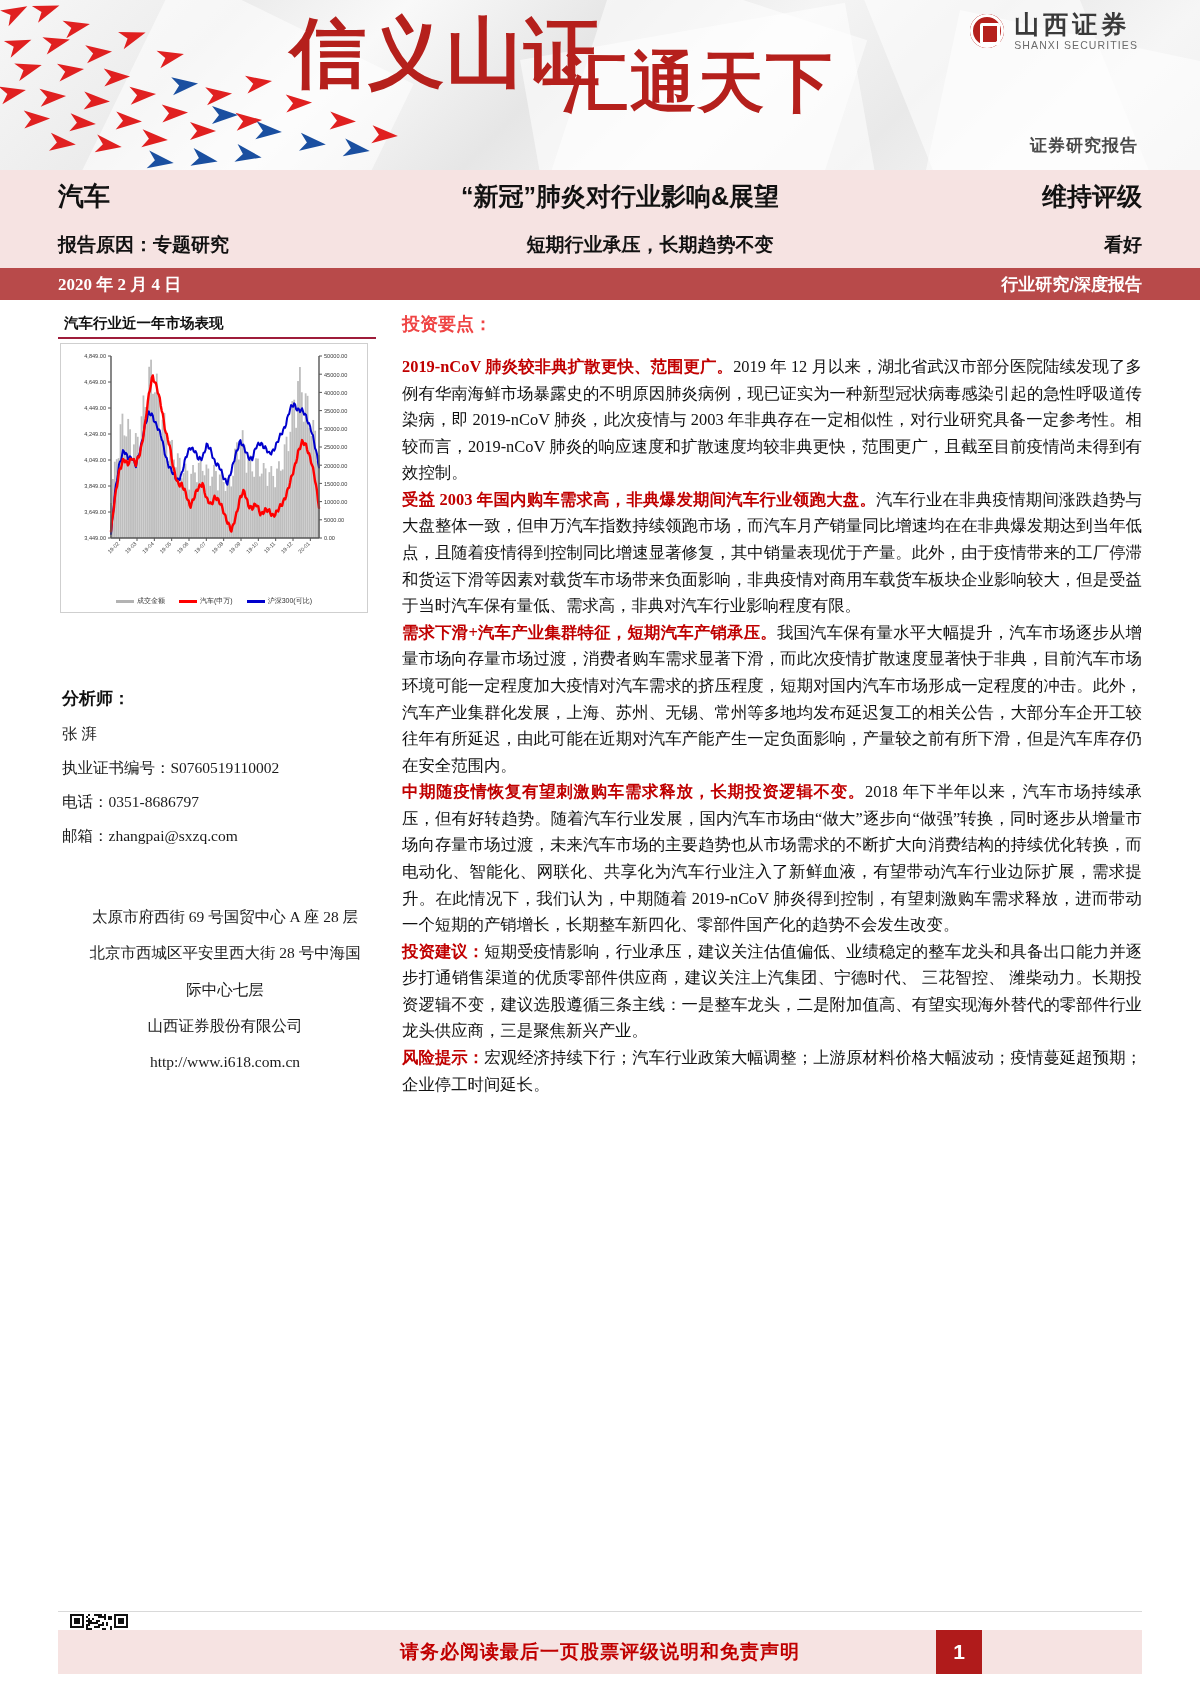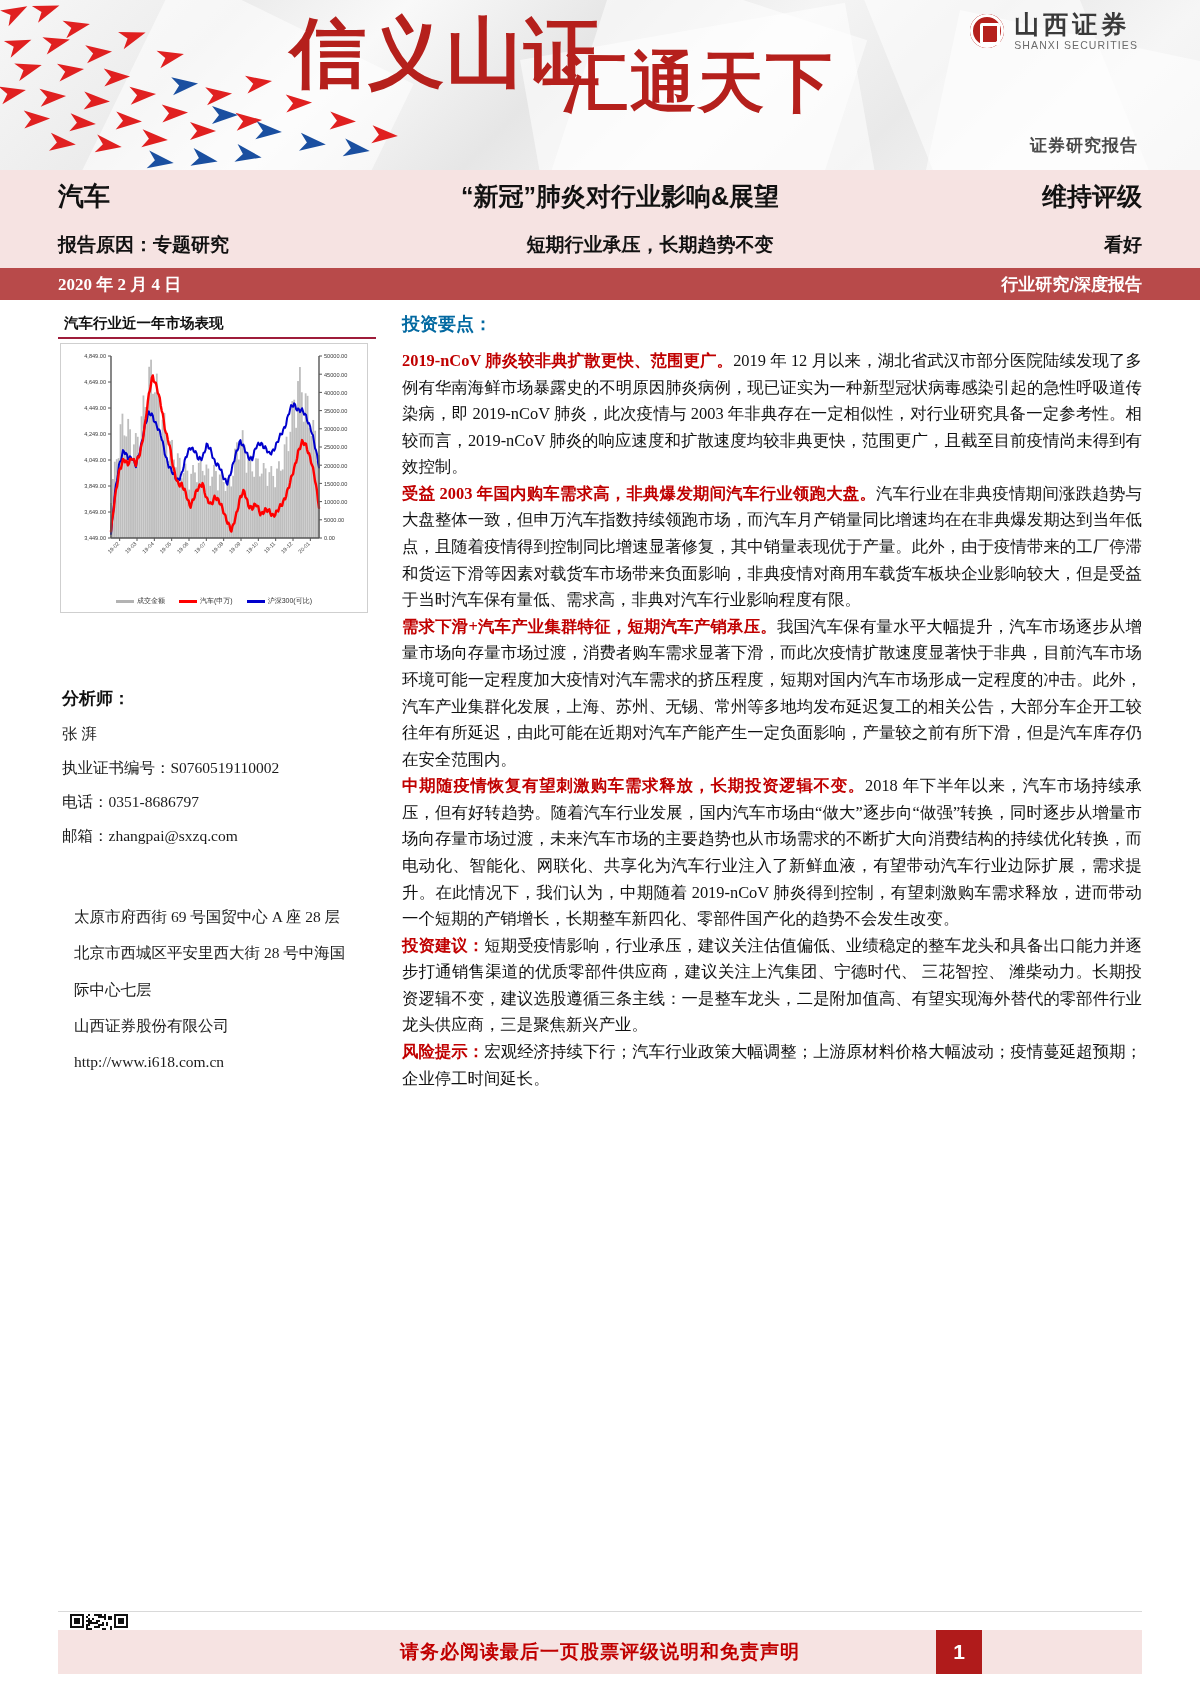--- a/index.html
+++ b/index.html
@@ -184,32 +184,32 @@
   .anaBlock { margin-top: 74px; margin-left: 4px; }
   .anaHead {
     font-size: 17px; font-weight: bold; color: #111;
     font-family: "Liberation Sans", sans-serif;
     margin-bottom: 14px;
   }
   .anaLine {
     font-size: 15.5px; color: #1a1a1a; margin-bottom: 13px;
     font-family: "Liberation Serif", "DejaVu Serif", serif;
   }
-  .addrBlock { margin-top: 58px; margin-left: 16px; }
+  .addrBlock { margin-top: 58px; margin-left: 16px; text-align: center; }
   .addrLine {
     font-size: 15.5px; color: #1a1a1a; margin-bottom: 13px;
     line-height: 1.5;
     font-family: "Liberation Serif", "DejaVu Serif", serif;
   }
 
   
   .ptsHead {
-    font-size: 18px; font-weight: bold; color: #0369a1;
-    font-family: "Liberation Sans", sans-serif;
-    margin-bottom: 12px;
+    font-size: 18px; font-weight: bold; color: #ef4444;
+    font-family: "Liberation Sans", sans-serif;
+    margin-bottom: 18px;
   }
   .para {
     font-size: 16.4px;
     line-height: 1.62;
     color: #111;
     text-align: justify;
     text-justify: inter-ideograph;
     margin: 0 0 0 0;
     font-family: "Liberation Serif", "DejaVu Serif", serif;
   }

